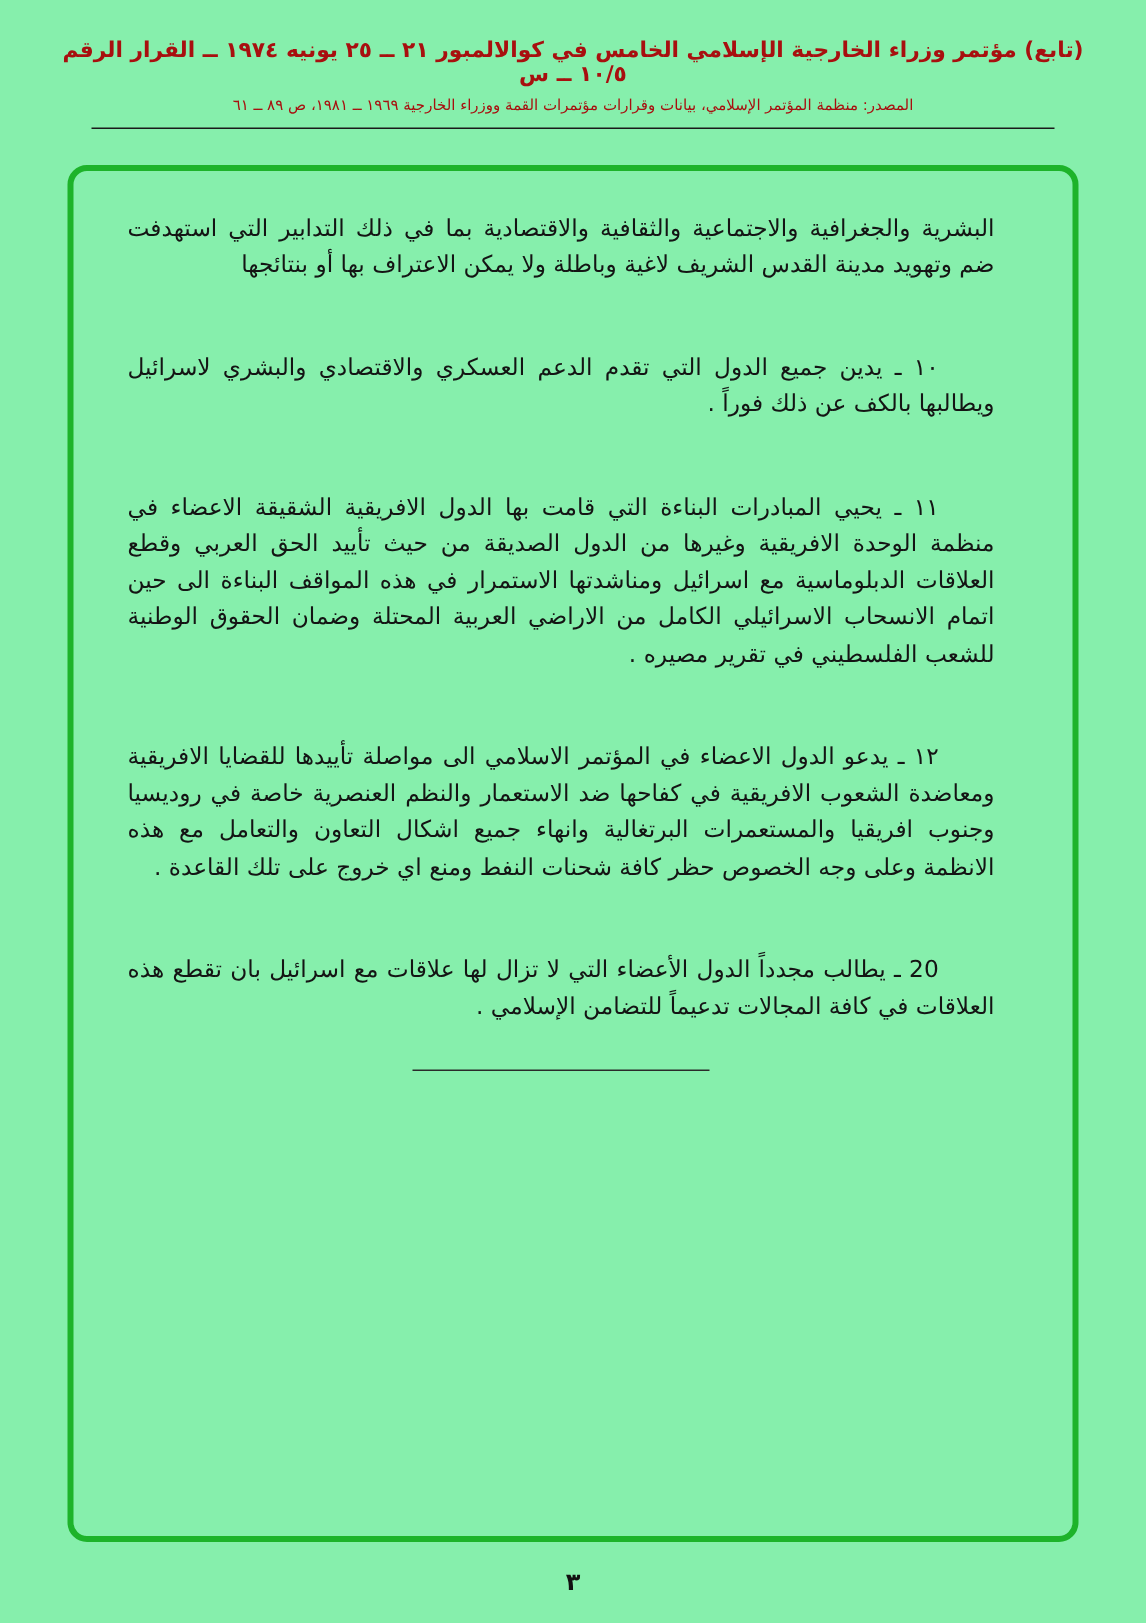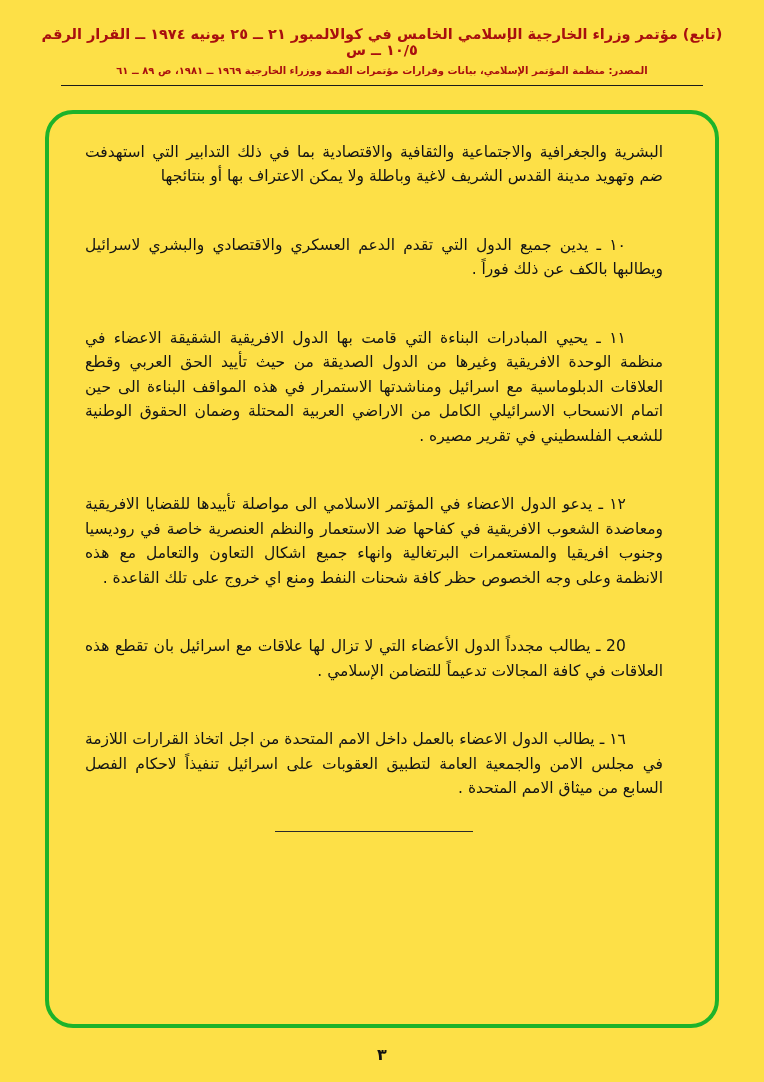--- a/index.html
+++ b/index.html
@@ -4,21 +4,21 @@
 <style>
   html, body {
     margin: 0;
     padding: 0;
     background: #ffffff;
   }
   .page {
     position: relative;
     width: 764px;
     height: 1082px;
-    background: #fde047;
+    background: #86efac;
     font-family: "DejaVu Sans", sans-serif;
     overflow: hidden;
   }
   
   .header {
     position: absolute;
     top: 26px;
     left: 0;
     width: 100%;
     text-align: center;
@@ -26,40 +26,40 @@
     color: #a80f0f;
   }
   .header-title {
     font-size: 14.5px;
     font-weight: bold;
     letter-spacing: 0.2px;
     padding: 0 30px;
   }
   .header-source {
     font-size: 10px;
-    font-weight: bold;
+    font-weight: normal;
     margin-top: 7px;
     color: #a80f0f;
   }
   .header-rule {
     border: none;
     border-top: 1.6px solid #1a1a1a;
     width: 642px;
     margin: 9px auto 0 auto;
   }
   
   .frame {
     position: absolute;
     left: 45px;
     top: 110px;
     width: 674px;
     height: 918px;
     box-sizing: border-box;
     border: 4px solid #1db32a;
-    border-radius: 28px;
+    border-radius: 13px;
     padding: 26px 52px 0 36px;
     direction: rtl;
   }
   .frame p {
     margin: 0 0 12px 0;
     font-size: 15.5px;
     line-height: 1.58;
     text-align: justify;
     color: #141414;
   }
@@ -96,21 +96,20 @@
     <div class="header-source">المصدر: منظمة المؤتمر الإسلامي، بيانات وقرارات مؤتمرات القمة ووزراء الخارجية ١٩٦٩ ــ ١٩٨١، ص ٨٩ ــ ٦١</div>
     <hr class="header-rule">
   </div>
 
   <div class="frame">
     <p>البشرية والجغرافية والاجتماعية والثقافية والاقتصادية بما في ذلك التدابير التي استهدفت ضم وتهويد مدينة القدس الشريف لاغية وباطلة ولا يمكن الاعتراف بها أو بنتائجها</p>
     <p class="indent">١٠ ـ يدين جميع الدول التي تقدم الدعم العسكري والاقتصادي والبشري لاسرائيل ويطالبها بالكف عن ذلك فوراً .</p>
     <p class="indent">١١ ـ يحيي المبادرات البناءة التي قامت بها الدول الافريقية الشقيقة الاعضاء في منظمة الوحدة الافريقية وغيرها من الدول الصديقة من حيث تأييد الحق العربي وقطع العلاقات الدبلوماسية مع اسرائيل ومناشدتها الاستمرار في هذه المواقف البناءة الى حين اتمام الانسحاب الاسرائيلي الكامل من الاراضي العربية المحتلة وضمان الحقوق الوطنية للشعب الفلسطيني في تقرير مصيره .</p>
     <p class="indent">١٢ ـ يدعو الدول الاعضاء في المؤتمر الاسلامي الى مواصلة تأييدها للقضايا الافريقية ومعاضدة الشعوب الافريقية في كفاحها ضد الاستعمار والنظم العنصرية خاصة في روديسيا وجنوب افريقيا والمستعمرات البرتغالية وانهاء جميع اشكال التعاون والتعامل مع هذه الانظمة وعلى وجه الخصوص حظر كافة شحنات النفط ومنع اي خروج على تلك القاعدة .</p>
     <p class="indent">20 ـ يطالب مجدداً الدول الأعضاء التي لا تزال لها علاقات مع اسرائيل بان تقطع هذه العلاقات في كافة المجالات تدعيماً للتضامن الإسلامي .</p>
-    <p class="indent">١٦ ـ يطالب الدول الاعضاء بالعمل داخل الامم المتحدة من اجل اتخاذ القرارات اللازمة في مجلس الامن والجمعية العامة لتطبيق العقوبات على اسرائيل تنفيذاً لاحكام الفصل السابع من ميثاق الامم المتحدة .</p>
     <div class="end-divider"></div>
   </div>
 
   <div class="footer">
     <span class="page-number">٣</span>
   </div>
 
 </div>
 
 </body></html>

